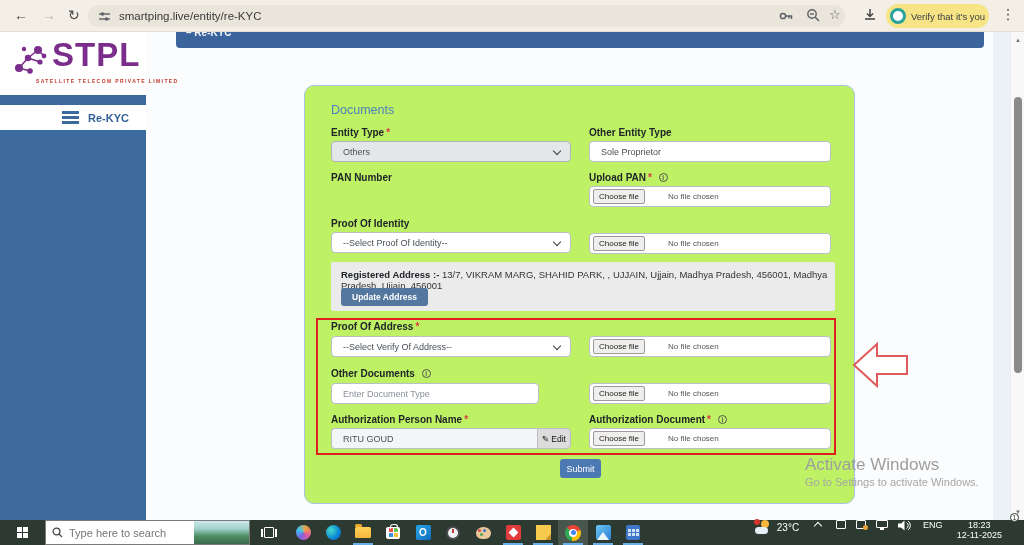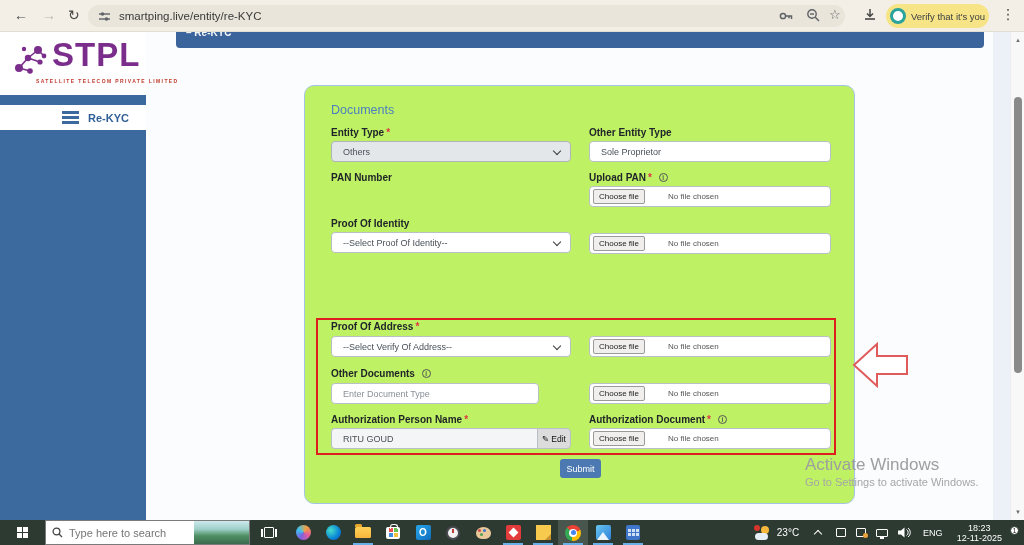--- a/index.html
+++ b/index.html
@@ -105,21 +105,21 @@
   .ic-redapp i { width:7px; height:7px; background:#fff; transform:rotate(45deg); }
   .ic-sticky { width:15px; height:15px; background:#f7c94c; position:relative; }
   .ic-sticky::after { content:""; position:absolute; right:0; bottom:0; border-style:solid; border-width:0 0 6px 6px; border-color:transparent transparent #c8912b transparent; }
   .ic-chrome { width:16px; height:16px; border-radius:50%; background:conic-gradient(from -50deg,#ea4335 0 33%,#fbbc05 33% 66%,#34a853 66% 100%); display:flex; align-items:center; justify-content:center; }
   .ic-chrome i { width:8px; height:8px; border-radius:50%; background:#fff; display:flex; align-items:center; justify-content:center; }
   .ic-chrome i b { width:5px; height:5px; border-radius:50%; background:#4285f4; }
   .ic-photos { width:15px; height:15px; border-radius:2px; background:linear-gradient(135deg,#67c7f0,#2f7ed8); position:relative; overflow:hidden; }
   .ic-photos::after { content:""; position:absolute; left:1px; bottom:0; border-style:solid; border-width:0 6px 8px 6px; border-color:transparent transparent #ffffff transparent; opacity:.9; }
   .ic-calc { width:14px; height:15px; border-radius:2px; background:#3f76c9; display:grid; grid-template-columns:3px 3px 3px; grid-template-rows:3px 3px; gap:1px; place-content:center; }
   .ic-calc i { background:#cfe0f5; }
-  .tray { margin-left:auto; display:flex; align-items:center; height:25px; }
+  .tray { margin-left:auto; display:flex; align-items:flex-start; height:25px; }
   .weather { display:flex; align-items:center; gap:4px; padding:0 6px; cursor:pointer; }
   .w-icon { position:relative; width:18px; height:14px; }
   .w-sun { position:absolute; left:6px; top:0; width:8px; height:8px; border-radius:50%; background:#f5b73c; }
   .w-cloud { position:absolute; left:0; bottom:0; width:13px; height:7px; border-radius:4px; background:#e8eef5; }
   .w-badge { position:absolute; left:-1px; top:-1px; width:6px; height:6px; border-radius:50%; background:#d8352c; }
   .w-temp { font-size:10px; }
   .chevron-up { width:6px; height:6px; border-left:1.6px solid #fff; border-top:1.6px solid #fff; transform:rotate(45deg); margin:3px 10px 0 10px; cursor:pointer; }
   .tray-ic { margin:0 5px; cursor:pointer; position:relative; display:flex; align-items:center; }
   .sq { width:10px; height:9px; border:1.2px solid #fff; border-radius:1px; }
   .dot-badge::after { content:""; position:absolute; right:-2px; bottom:-1px; width:5px; height:5px; border-radius:50%; background:#e8a33d; }
@@ -245,20 +245,26 @@
     </div>
     <div class="ctrl sel" style="left:26px;top:146px;width:240px">
       <span>--Select Proof Of Identity--</span>
         <span class="chev"></span>
     </div>
     <div class="ctrl filebox" style="left:284px;top:147px;width:242px">
       <span class="cfbtn">Choose file</span>
       <span class="cfstatus">No file chosen</span>
     </div>
 
+    <div class="addr-box">
+      <div class="addr-text">
+        <b>Registered Address :-</b> <span>13/7, VIKRAM MARG, SHAHID PARK, , UJJAIN, Ujjain, Madhya Pradesh, 456001, Madhya Pradesh, Ujjain, 456001</span>
+      </div>
+      <button class="addr-btn">Update Address</button>
+    </div>
 
     <div class="flabel" style="left:26px;top:235px">
       <span>Proof Of Address</span><span class="req">*</span>
     </div>
     <div class="ctrl sel" style="left:26px;top:250px;width:240px">
       <span>--Select Verify Of Address--</span>
         <span class="chev"></span>
     </div>
     <div class="ctrl filebox" style="left:284px;top:250px;width:242px">
       <span class="cfbtn">Choose file</span>

